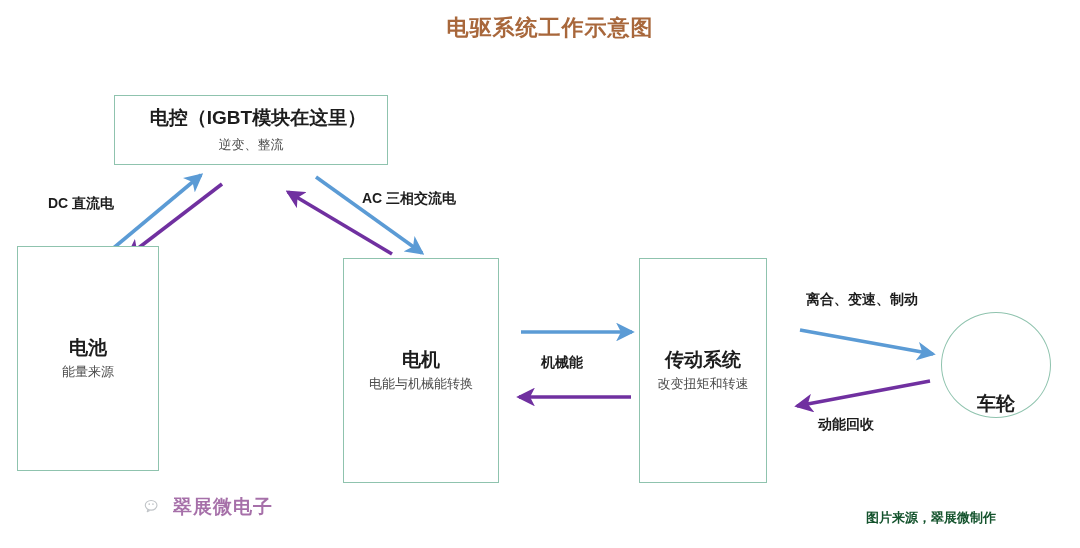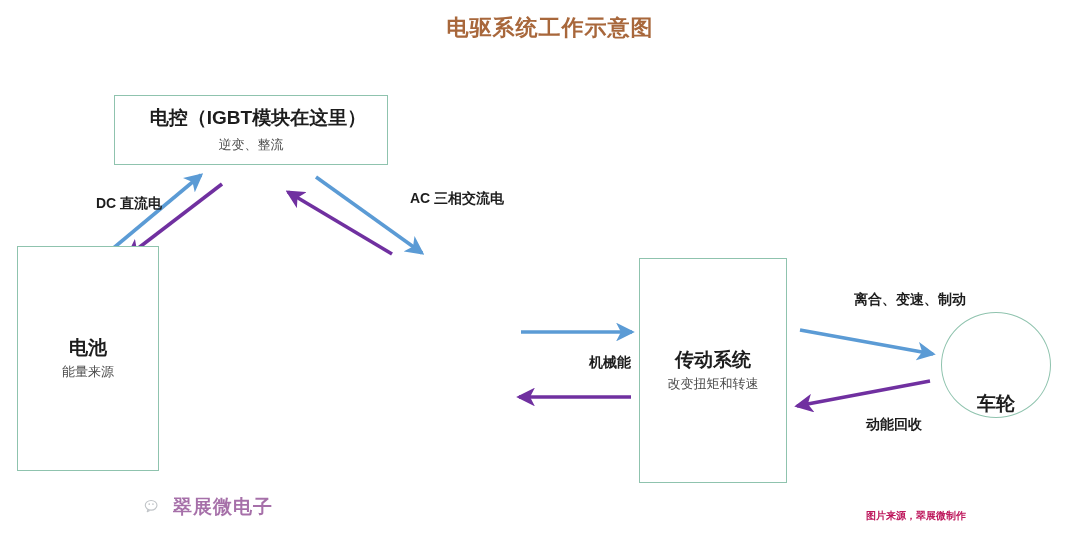--- a/index.html
+++ b/index.html
@@ -86,21 +86,21 @@
   #box-motor {
     left: 343px;
     top: 258px;
     width: 156px;
     height: 225px;
   }
   
   #box-transmission {
     left: 639px;
     top: 258px;
-    width: 148px;
+    width: 128px;
     height: 225px;
   }
 
   .node-circle {
     position: absolute;
     left: 941px;
     top: 312px;
     width: 110px;
     height: 106px;
     border: 1.5px solid #8fc3ae;
@@ -112,21 +112,20 @@
     justify-content: center;
   }
   .node-circle .node-title { font-size: 19px; }
 
   .edge-label {
     position: absolute;
     font-size: 14px;
     font-weight: bold;
     color: #1d1d1d;
     white-space: nowrap;
-    margin-left: 48px;
   }
   #label-dc   { left: 48px;  top: 195px; }
   #label-ac   { left: 362px; top: 190px; }
   #label-mech { left: 541px; top: 354px; font-weight: bold; }
   #label-clutch { left: 806px; top: 291px; }
   #label-regen  { left: 818px; top: 416px; }
 
   .footer-brand {
     position: absolute;
     left: 144px;
@@ -145,23 +144,23 @@
     font-size: 19px;
     font-weight: bold;
     color: #701a75;
     letter-spacing: 1px;
   }
 
   .footer-credit {
     position: absolute;
     left: 866px;
     top: 509px;
-    font-size: 10px;
-    font-weight: bold;
-    color: #be185d;
+    font-size: 13px;
+    font-weight: bold;
+    color: #14532d;
     white-space: nowrap;
   }
 </style>
 </head>
 <body>
 
 <div id="canvas">
 
   <div class="title">电驱系统工作示意图</div>
 
@@ -195,20 +194,24 @@
   <div class="node-box" id="box-controller">
     <div class="node-title">电控（IGBT模块在这里）</div>
     <div class="node-sub">逆变、整流</div>
   </div>
 
   <div class="node-box tall" id="box-battery">
     <div class="node-title">电池</div>
     <div class="node-sub">能量来源</div>
   </div>
 
+  <div class="node-box tall" id="box-motor">
+    <div class="node-title">电机</div>
+    <div class="node-sub">电能与机械能转换</div>
+  </div>
 
   <div class="node-box tall" id="box-transmission">
     <div class="node-title">传动系统</div>
     <div class="node-sub">改变扭矩和转速</div>
   </div>
 
   <div class="node-circle">
     <div class="node-title">车轮</div>
   </div>
 

